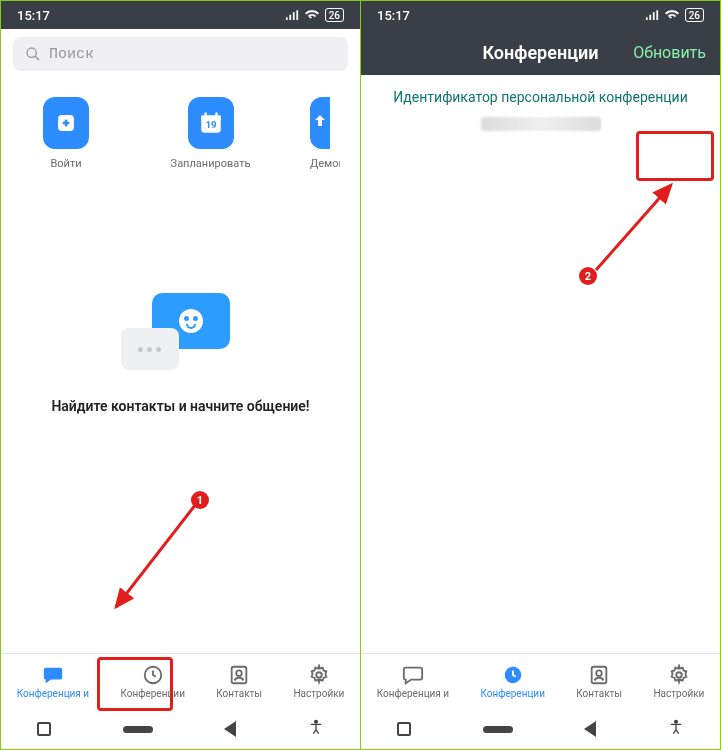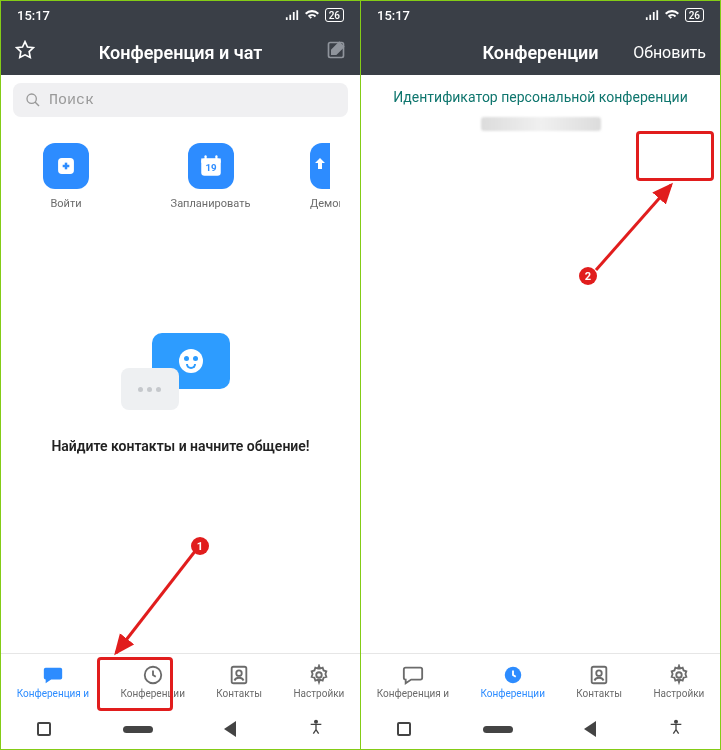--- a/index.html
+++ b/index.html
@@ -47,21 +47,21 @@
     color: #fff;
     display: flex;
     align-items: center;
     justify-content: center;
     position: relative;
     font-size: 18px;
     font-weight: 600;
   }
   .top-bar .left-icon { position: absolute; left: 14px; }
   .top-bar .right-icon, .top-bar .right-text { position: absolute; right: 14px; }
-  .top-bar .right-text { font-size: 16px; font-weight: 400; color: #ffffff; }
+  .top-bar .right-text { font-size: 16px; font-weight: 400; color: #86efac; }
 
   .content {
     flex: 1;
     background: #fff;
     position: relative;
     display: flex;
     flex-direction: column;
   }
 
   
@@ -82,21 +82,21 @@
   .action-row {
     display: flex;
     justify-content: space-between;
     padding: 18px 20px 10px;
   }
   .action-item {
     display: flex; flex-direction: column; align-items: center;
     gap: 8px; width: 90px;
   }
   .action-tile {
-    width: 46px; height: 46px; border-radius: 12px;
+    width: 46px; height: 52px; border-radius: 12px;
     background: #2d8cff;
     display: flex; align-items: center; justify-content: center;
     color: #fff;
   }
   .action-item.clipped { width: 30px; overflow: hidden; align-items: flex-start; }
   .action-tile.clipped { width: 20px; border-radius: 12px 0 0 12px; }
   .action-label { font-size: 11px; color: #6b6b6b; }
 
   
   .chat-illustration {
@@ -205,34 +205,20 @@
         </svg>
       <svg class="wifi" viewBox="0 0 16 12">
           <path d="M8 12l2-2a2.8 2.8 0 00-4 0zm-4-4l2 2a5.7 5.7 0 018 0l2-2a8.5 8.5 0 00-12 0zM0 4l2 2a11.3 11.3 0 0116 0l2-2A14 14 0 000 4z" fill="#fff" transform="scale(0.8)"></path>
         </svg>
       <span class="battery">
           <span>26</span>
         </span>
     </span>
   </div>
 
-  <div class="top-bar">
-    <span class="left-icon">
-      <svg width="20" height="20" viewBox="0 0 24 24" fill="none" stroke="#fff" stroke-width="2">
-          <polygon points="12 2 15 8.5 22 9.3 17 14 18.3 21 12 17.8 5.7 21 7 14 2 9.3 9 8.5"></polygon>
-        </svg>
-    </span>
-    <span>Конференция и чат</span>
-    <span class="right-icon">
-      <svg width="20" height="20" viewBox="0 0 24 24" fill="none" stroke="#8f949c" stroke-width="2">
-          <rect x="3" y="3" width="18" height="18" rx="2"></rect>
-          <path d="M16 3l5 5-9 9H7v-5z" fill="#8f949c"></path>
-        </svg>
-    </span>
-  </div>
 
   <div class="content">
 
     <div class="search-wrap">
       <div class="search">
         <svg width="16" height="16" viewBox="0 0 24 24" fill="none" stroke="#999" stroke-width="2">
             <circle cx="10" cy="10" r="7"></circle>
             <line x1="21" y1="21" x2="15" y2="15"></line>
           </svg>
         <span>Поиск</span>

